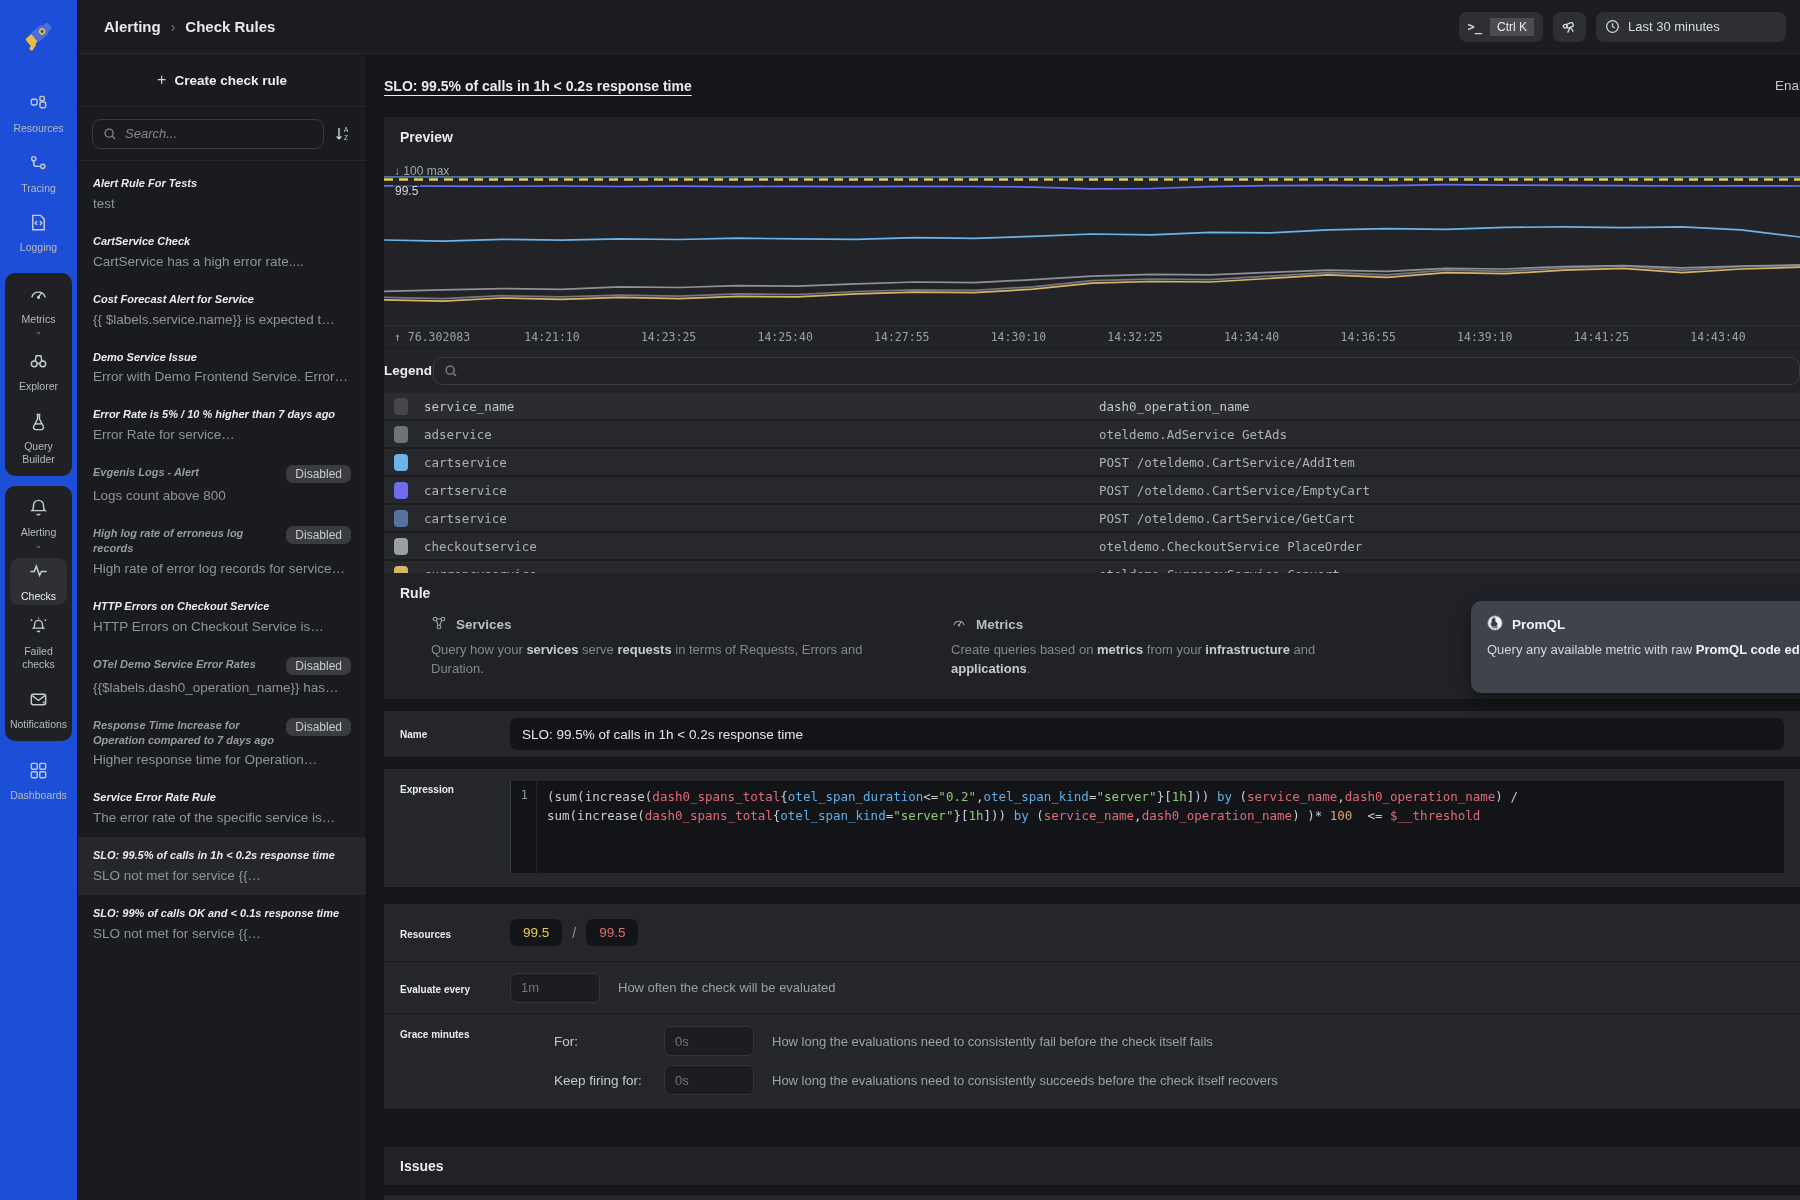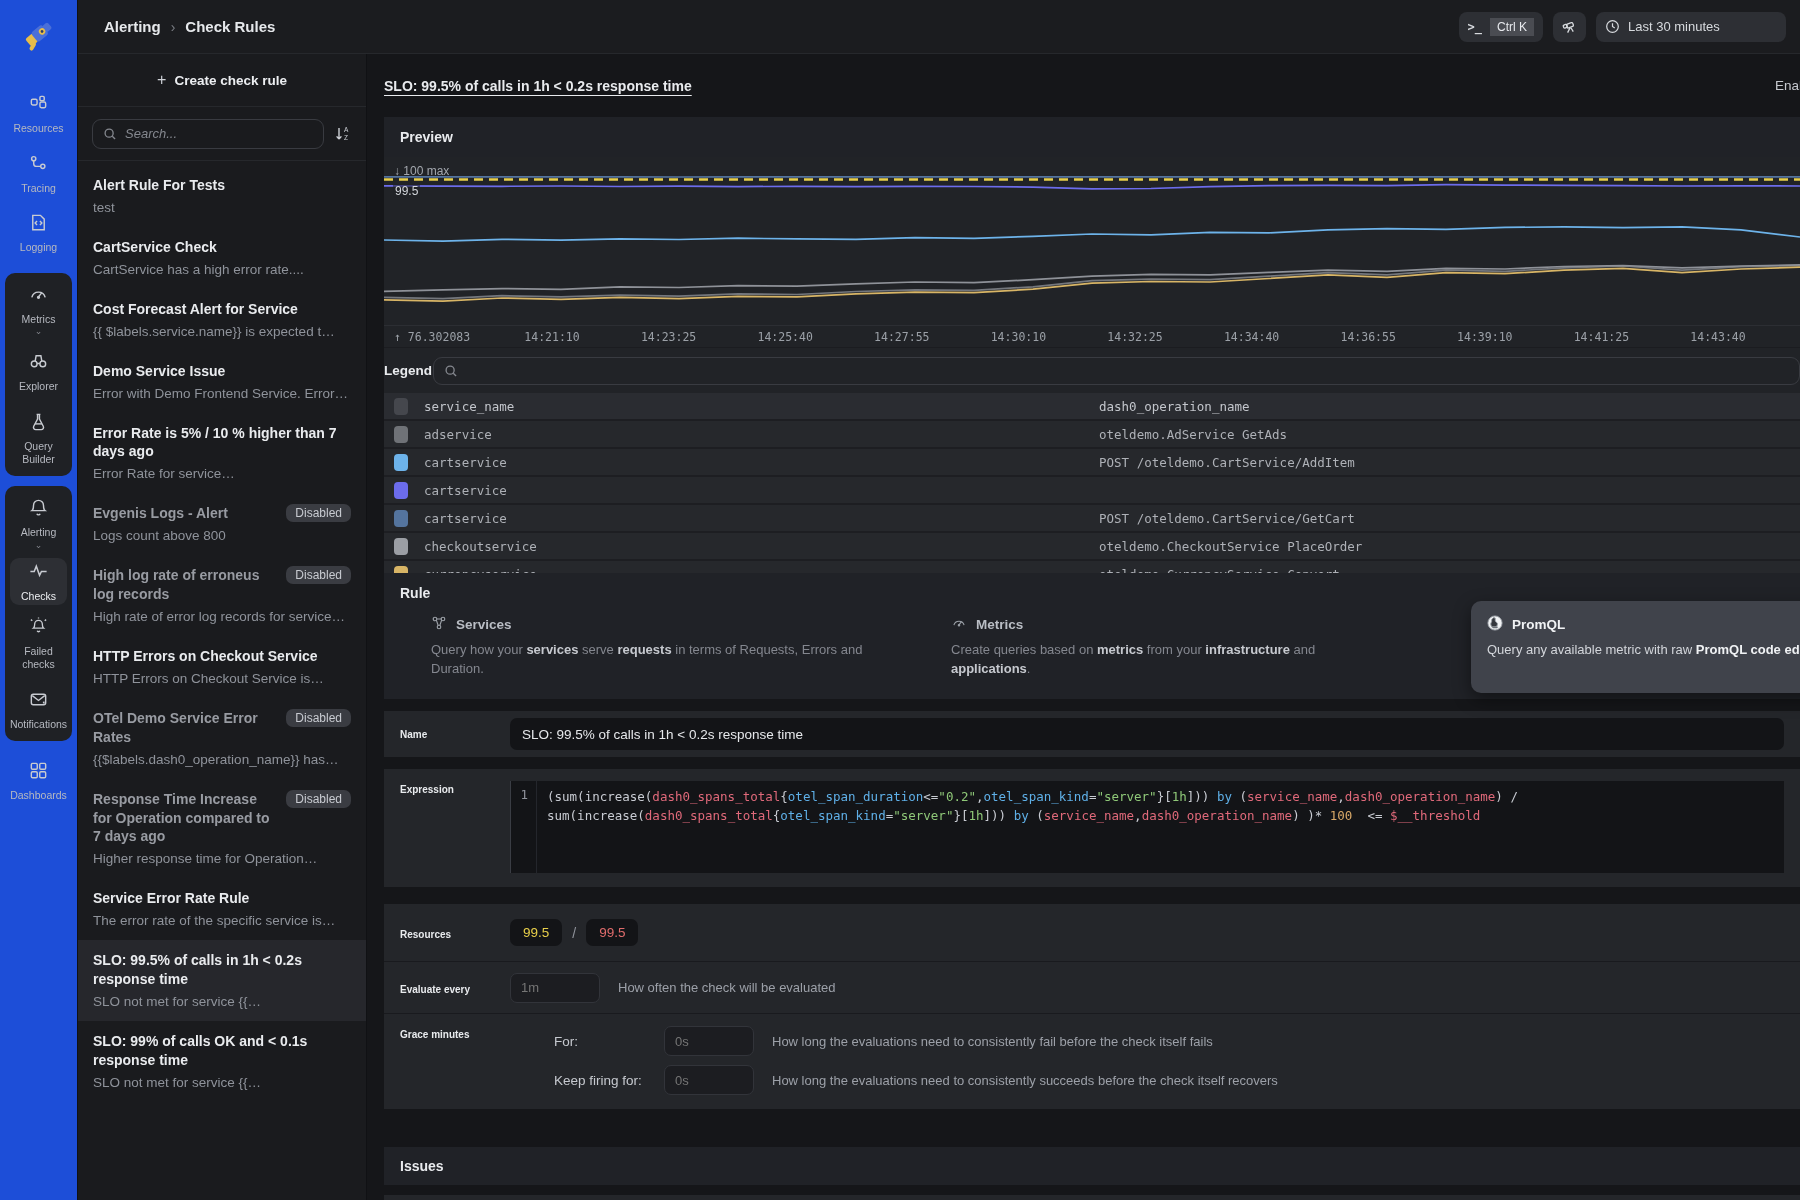--- a/index.html
+++ b/index.html
@@ -40,21 +40,21 @@
   .search-row { height:54px; flex:none; display:flex; align-items:center; gap:10px; padding:0 14px; border-bottom:1px solid #26282c; }
   .searchbox { flex:1; display:flex; align-items:center; gap:8px; border:1px solid #393b41; border-radius:9px; height:30px; padding:0 10px; }
   .searchbox svg { width:14px; height:14px; flex:none; }
   .searchbox input { background:none; border:none; outline:none; color:#22c55e; font-style:italic; font-size:13px; width:100%; font-family:inherit; }
   .searchbox input::placeholder { color:#85888f; }
   .sort-btn { background:none; border:none; cursor:pointer; color:#cfd2d8; display:flex; align-items:center; }
   .rule-items { flex:1; overflow:hidden; padding-top:4px; }
   .rule-item { padding:11px 15px 12px; cursor:pointer; }
   .rule-item.selected { background:#26272c; }
   .ri-top { display:flex; align-items:flex-start; gap:8px; }
-  .ri-title { font-size:14px; font-weight:600; color:#e9ebee; line-height:1.35; }
+  .ri-title { font-size:11px; font-weight:600; color:#e9ebee; line-height:1.35;font-style:italic; }
   .rule-item.disabled .ri-title { color:#989ba2; }
   .ri-badge { flex:none; margin-left:auto; background:#3a3c42; color:#c8cbd1; font-size:12px; border-radius:7px; padding:2px 9px; }
   .ri-sub { margin-top:5px; font-size:13.5px; color:#8f939b; white-space:nowrap; overflow:hidden; }
 
   
   .main { flex:1; min-width:0; overflow:hidden; position:relative; background:#151619; }
   .title-row { height:63px; display:flex; align-items:center; padding:0 0 0 17px; position:relative; }
   .main-title { font-size:14px; font-weight:600; color:#e9ebee; text-decoration:underline; text-underline-offset:4px; cursor:pointer; }
   .enabled-label { position:absolute; left:1408px; top:24px; font-size:13.5px; color:#c6c9cf; white-space:nowrap; }
 
@@ -427,20 +427,21 @@
                 <span class="lt-op">oteldemo.AdService GetAds</span>
               </div>
               <div class="lt-row">
                 <span class="lt-swatch" style="background: rgb(109, 179, 234);"></span>
                 <span class="lt-service">cartservice</span>
                 <span class="lt-op">POST /oteldemo.CartService/AddItem</span>
               </div>
               <div class="lt-row">
                 <span class="lt-swatch" style="background: rgb(108, 108, 236);"></span>
                 <span class="lt-service">cartservice</span>
+                <span class="lt-op">POST /oteldemo.CartService/EmptyCart</span>
               </div>
               <div class="lt-row">
                 <span class="lt-swatch" style="background: rgb(84, 116, 158);"></span>
                 <span class="lt-service">cartservice</span>
                 <span class="lt-op">POST /oteldemo.CartService/GetCart</span>
               </div>
               <div class="lt-row">
                 <span class="lt-swatch" style="background: rgb(155, 158, 164);"></span>
                 <span class="lt-service">checkoutservice</span>
                 <span class="lt-op">oteldemo.CheckoutService PlaceOrder</span>

